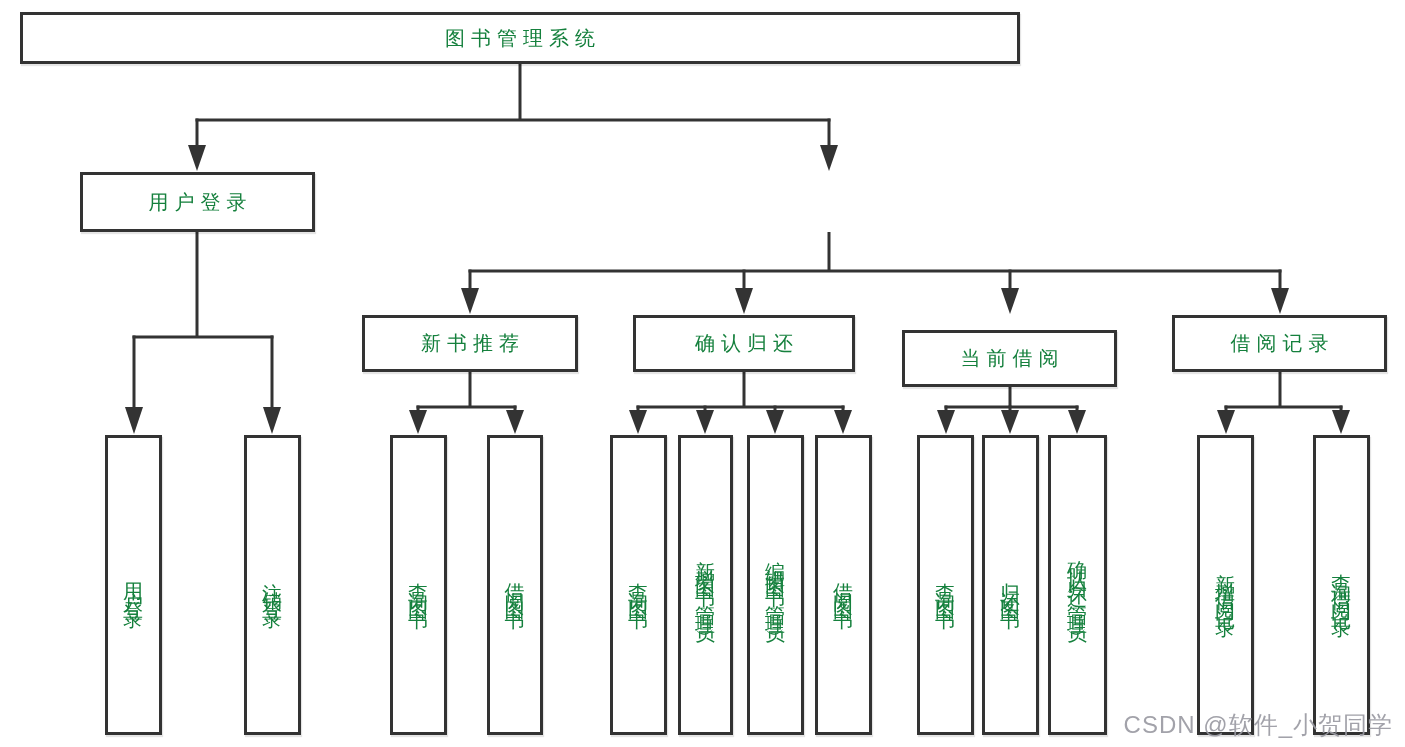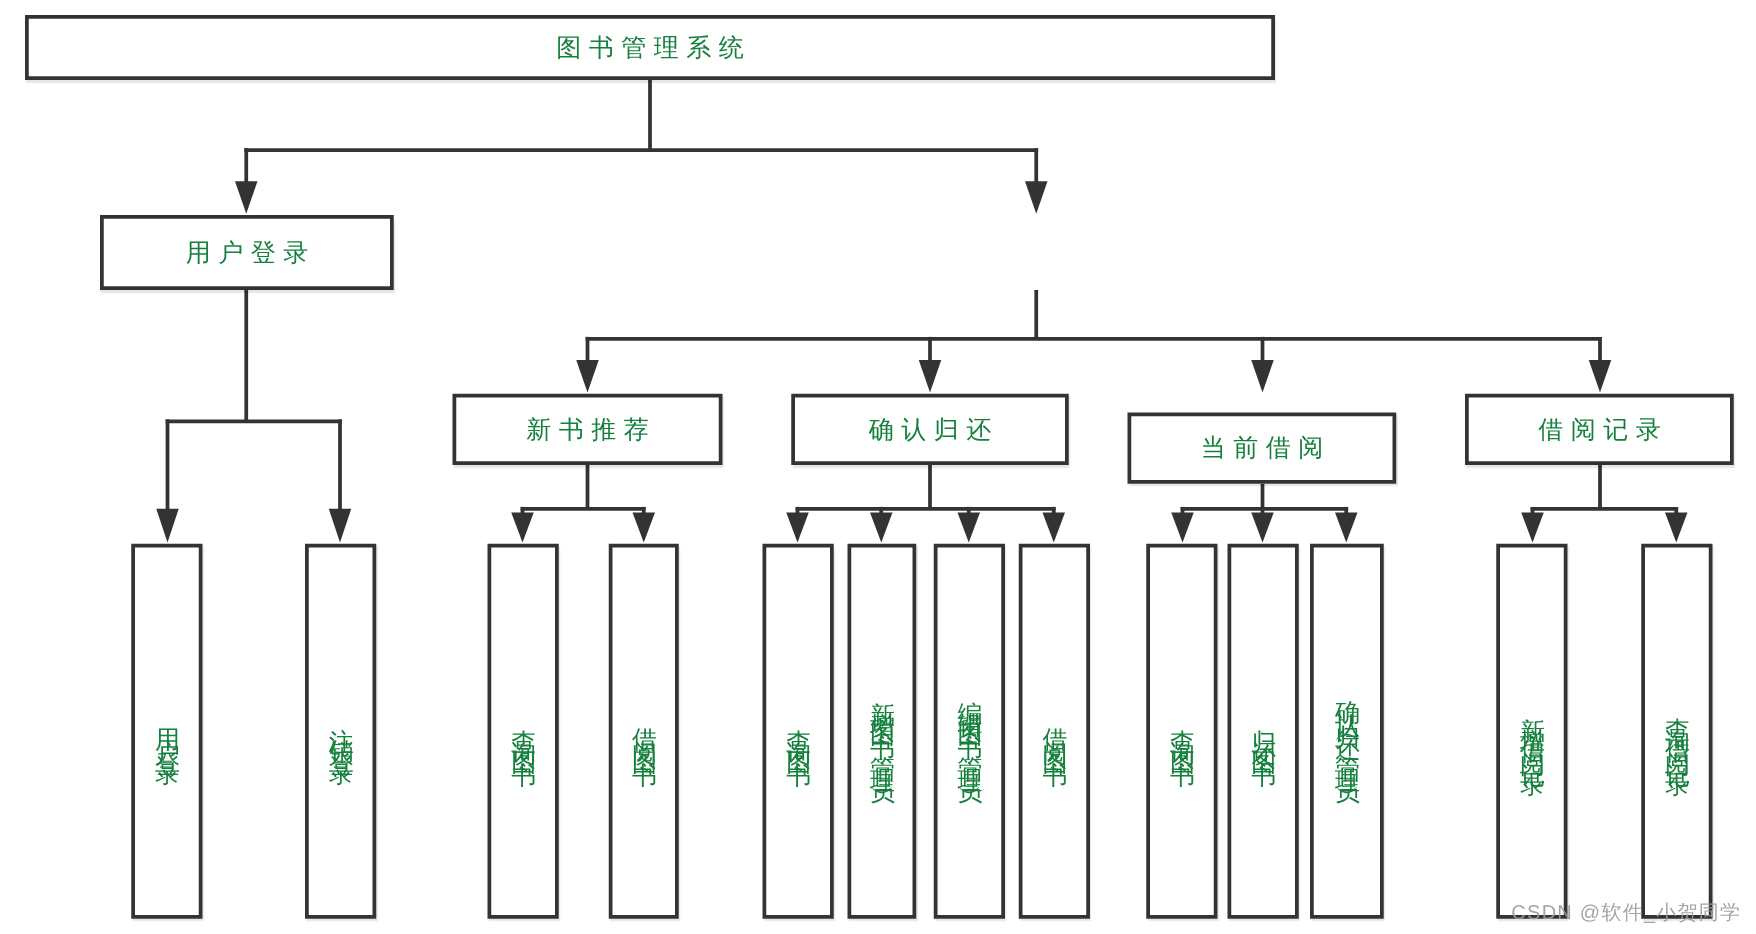--- a/index.html
+++ b/index.html
@@ -38,21 +38,21 @@
   .vbox {
     writing-mode: vertical-rl;
     font-size: 20px;
     letter-spacing: 9px;
     line-height: 1.0;
   }
   .watermark {
     position: absolute;
     right: 12px;
     bottom: 6px;
-    font-size: 16px;
+    font-size: 24px;
     letter-spacing: 1px;
     color: #9b9ba3;
     opacity: 0.92;
     z-index: 5;
     white-space: nowrap;
   }
 </style>
 </head>
 <body>
 

